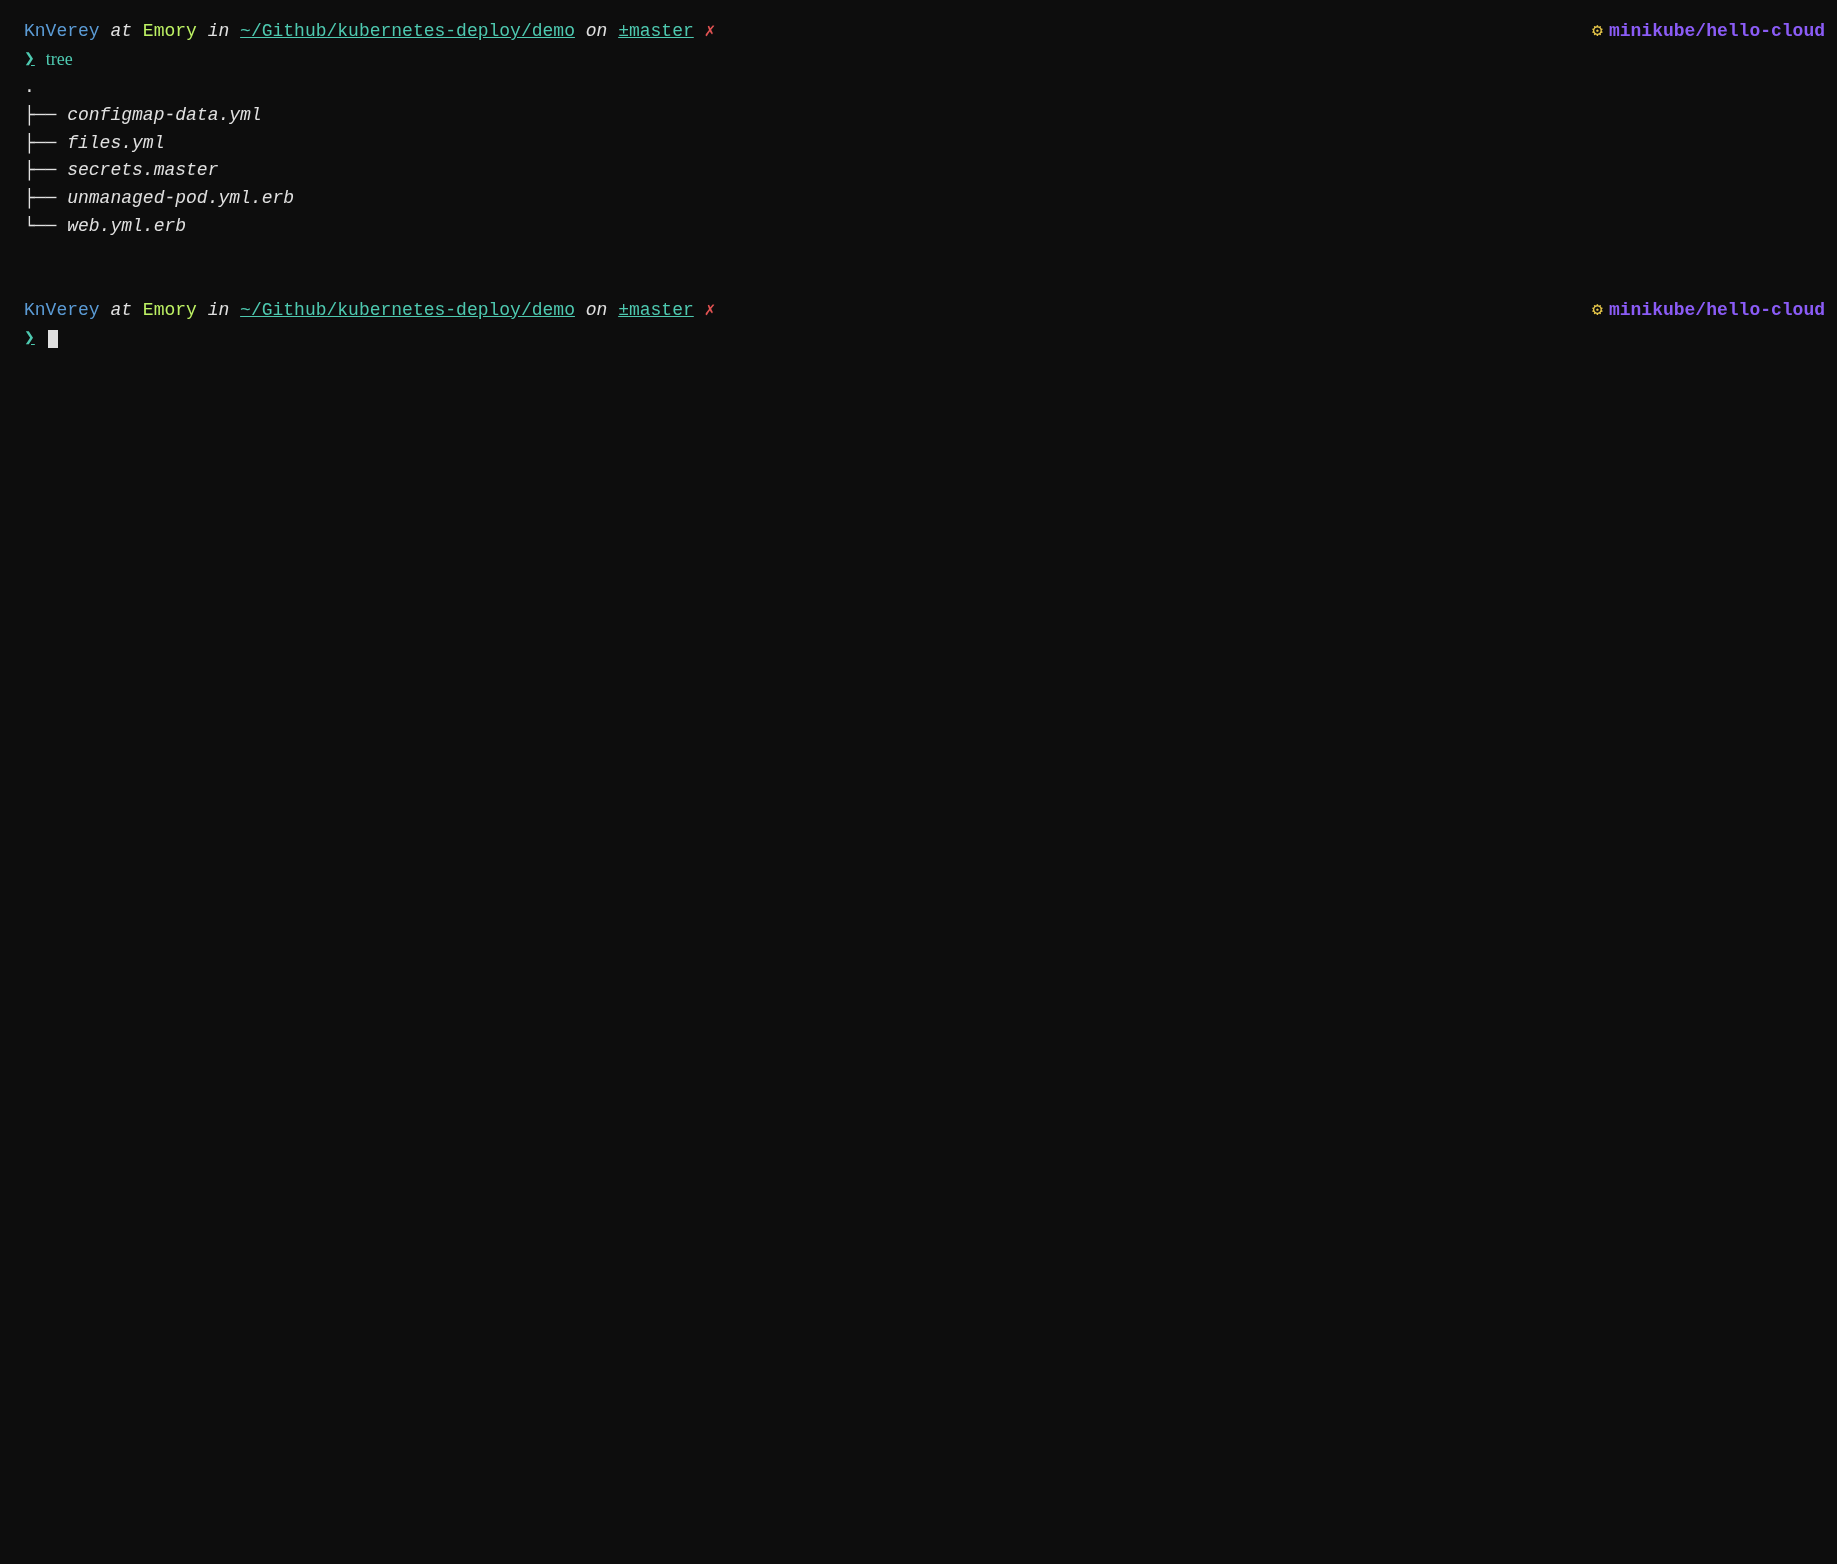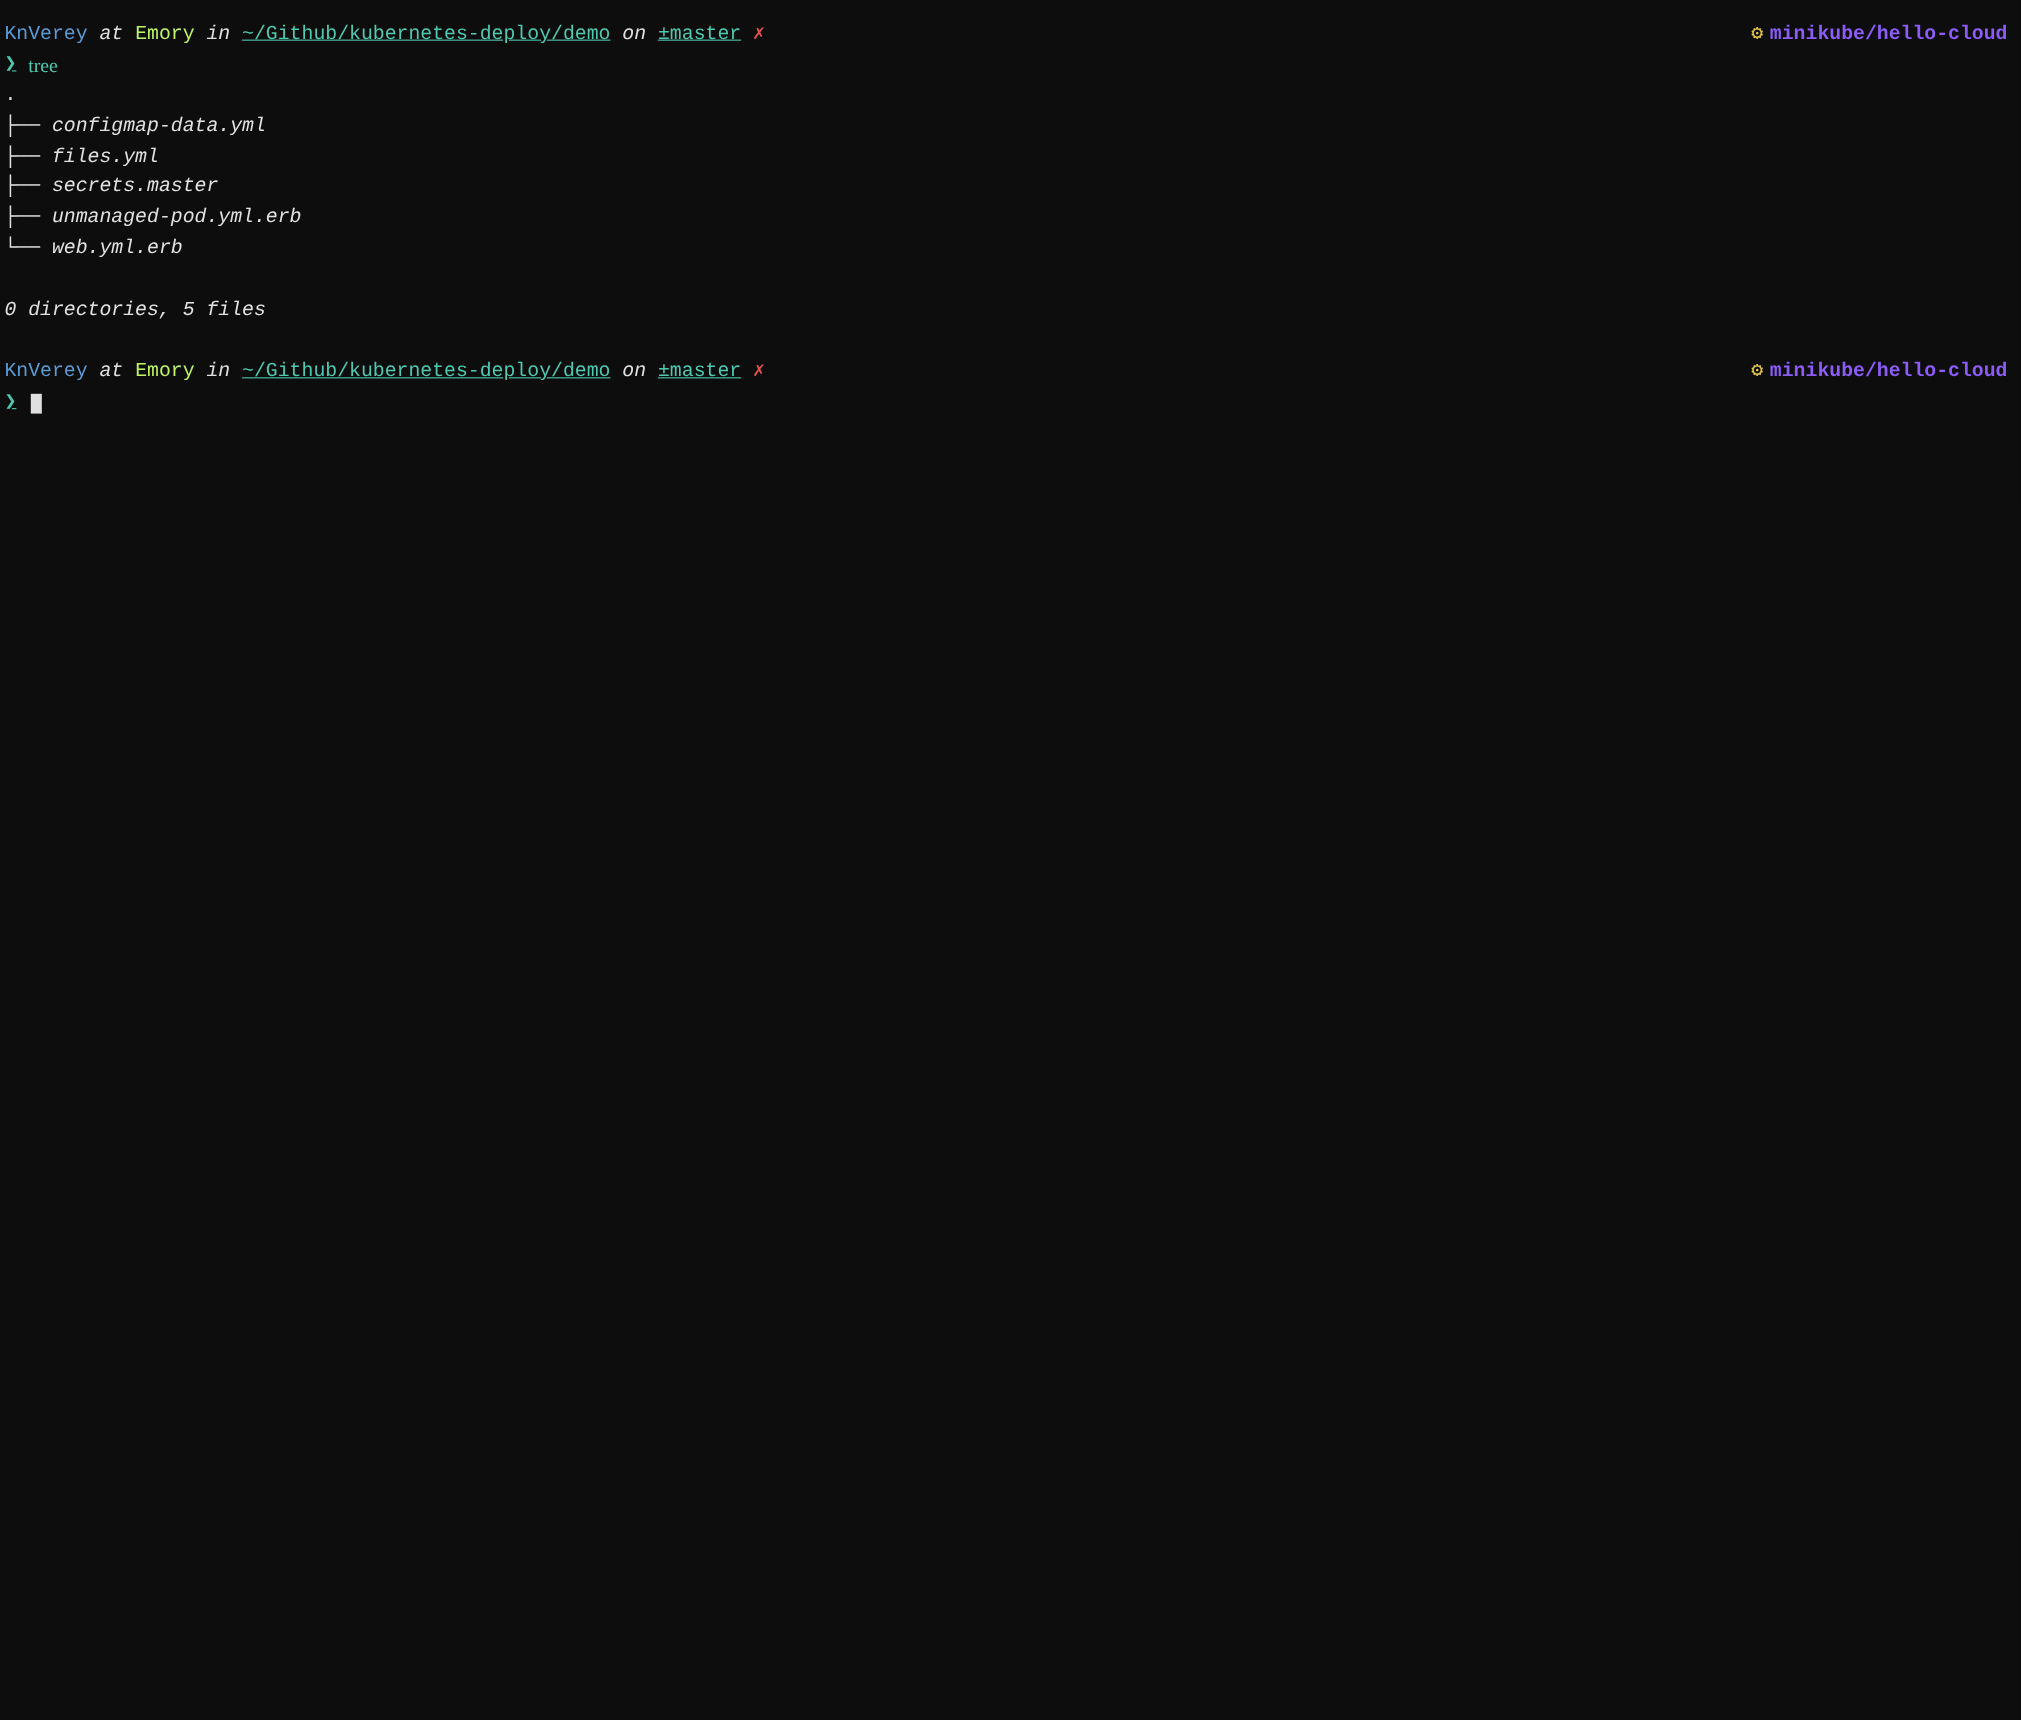--- a/index.html
+++ b/index.html
@@ -24,21 +24,21 @@
       min-height: 1564px;
       background-color: #0d0d0d;
       padding: 8px 0;
     }
 
     .line {
       display: flex;
       align-items: center;
       white-space: pre;
       line-height: 1.55;
-      padding: 0 4px;
+      padding: 0 24px;
       position: relative;
     }
 
     .line-right {
       position: absolute;
       right: 12px;
       display: flex;
       align-items: center;
       gap: 6px;
     }
@@ -128,23 +128,20 @@
     <span class="color-white">unmanaged-pod.yml.erb</span>
   </div>
 
   <div class="line">
     <span class="tree-branch">└── </span>
     <span class="color-white">web.yml.erb</span>
   </div>
 
   <div class="line">&nbsp;</div>
 
-  <div class="line">
-    <span class="color-white">0 directories, 5 files</span>
-  </div>
 
   <div class="line">&nbsp;</div>
 
   <div class="line">
     <div class="prompt-left">
       <span class="color-blue">KnVerey</span>
       <span class="color-white"> at </span>
       <span class="color-green">Emory</span>
       <span class="color-white"> in </span>
       <span class="color-cyan">~/Github/kubernetes-deploy/demo</span>

